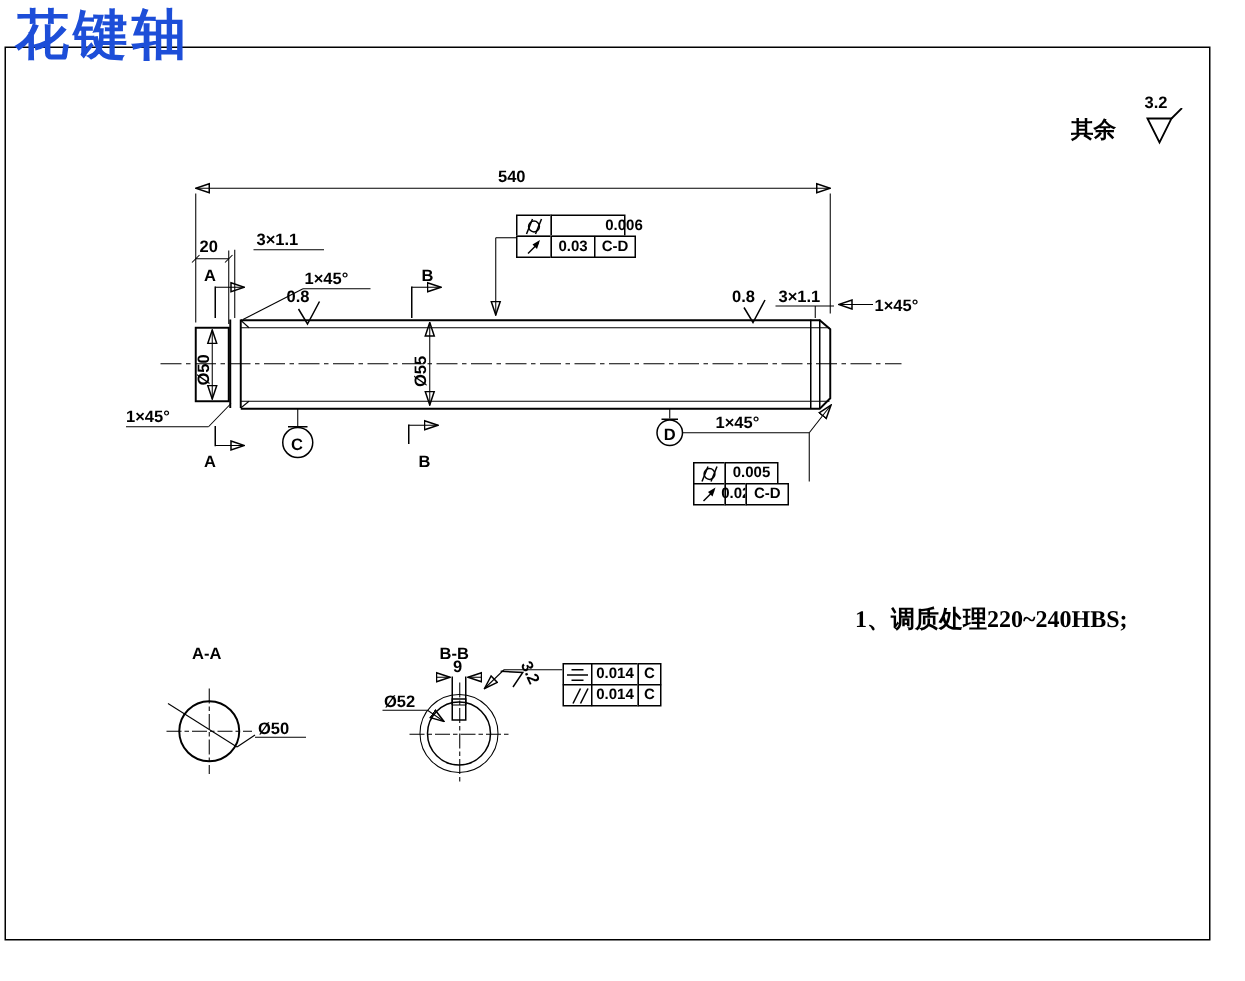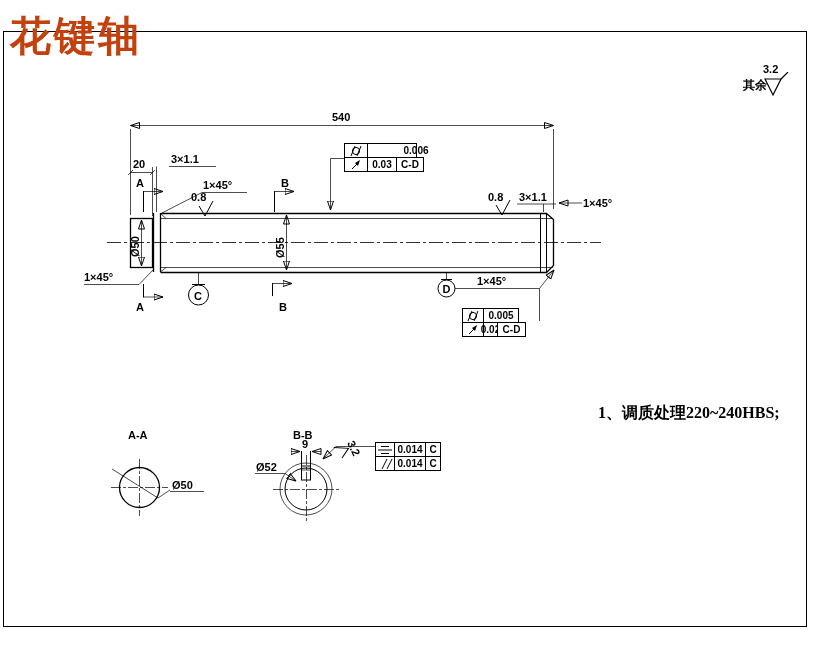--- a/index.html
+++ b/index.html
@@ -1,20 +1,20 @@
 <!DOCTYPE html>
 <html><head>
 <meta charset="utf-8">
 <style>
   html,body{margin:0;padding:0;background:#fff;}
   #page{position:relative;width:830px;height:654px;background:#fff;overflow:hidden;
         font-family:"Liberation Sans",sans-serif;}
   #border{position:absolute;left:3px;top:31px;width:802px;height:594px;border:1px solid #000;}
-  #red-title{position:absolute;left:10px;top:12px;font-family:"Liberation Serif",serif;
-             font-weight:bold;font-size:41px;letter-spacing:3px;color:#c2410c;line-height:1.2;}
+  #red-title{position:absolute;left:10px;top:2px;font-family:"Liberation Serif",serif;
+             font-weight:bold;font-size:36px;letter-spacing:3px;color:#1d4ed8;line-height:1.2;}
   
   #dsvg{position:absolute;left:0;top:0;}
   #dsvg line,#dsvg path,#dsvg circle,#dsvg rect,#dsvg polyline,#dsvg polygon{stroke:#000;fill:none;stroke-width:1;}
   #dsvg text{stroke:none;fill:#000;font-family:"Liberation Sans",sans-serif;font-weight:bold;font-size:11px;}
   #dsvg .thick{stroke-width:1.3;}
   #dsvg .thin{stroke-width:0.7;}
   #dsvg .cl{stroke-width:0.8;stroke-dasharray:14 3 3 3;}
   #dsvg .cls{stroke-width:0.7;stroke-dasharray:10 2 3 2;}
   
   .tf{position:absolute;}
@@ -45,21 +45,21 @@
 </head>
 <body>
 
 <div id="page">
 
   <div id="border"></div>
 
   <div id="red-title">花键轴</div>
 
   <div id="surf-note">
-    <span style="left:743px;top:77px;font-size:12px;">其余</span>
+    <span style="left:714px;top:77px;font-size:15px;">其余</span>
     <span style="left:763px;top:63px;font-size:11px;">3.2</span>
     <svg style="position:absolute;left:762px;top:72px;" width="28" height="26" viewBox="0 0 28 26">
       <polygon points="3,7 11,23 19,7" fill="none" stroke="#000" stroke-width="1.2"></polygon>
       <line x1="19" y1="7" x2="26" y2="0" stroke="#000" stroke-width="1.2"></line>
     </svg>
   </div>
 
   <svg id="dsvg" width="830" height="654" viewBox="0 0 830 654">
     <defs>
       <marker id="mE" markerUnits="userSpaceOnUse" markerWidth="10" markerHeight="8" refX="9.5" refY="4" orient="auto">
@@ -301,16 +301,16 @@
         <svg width="16" height="12" viewBox="0 0 16 12">
             <line x1="5" y1="11" x2="10" y2="1" stroke="#000"></line>
             <line x1="10" y1="11" x2="15" y2="1" stroke="#000"></line>
           </svg>
       </div>
       <div class="c" style="width:32px;">0.014</div>
       <div class="c" style="width:16px;">C</div>
     </div>
   </div>
 
-  <div class="tech-item" style="top:403px;margin-left:28px;">1、调质处理220~240HBS;</div>
+  <div class="tech-item" style="top:403px;">1、调质处理220~240HBS;</div>
 
 
 </div>
 
 </body></html>

